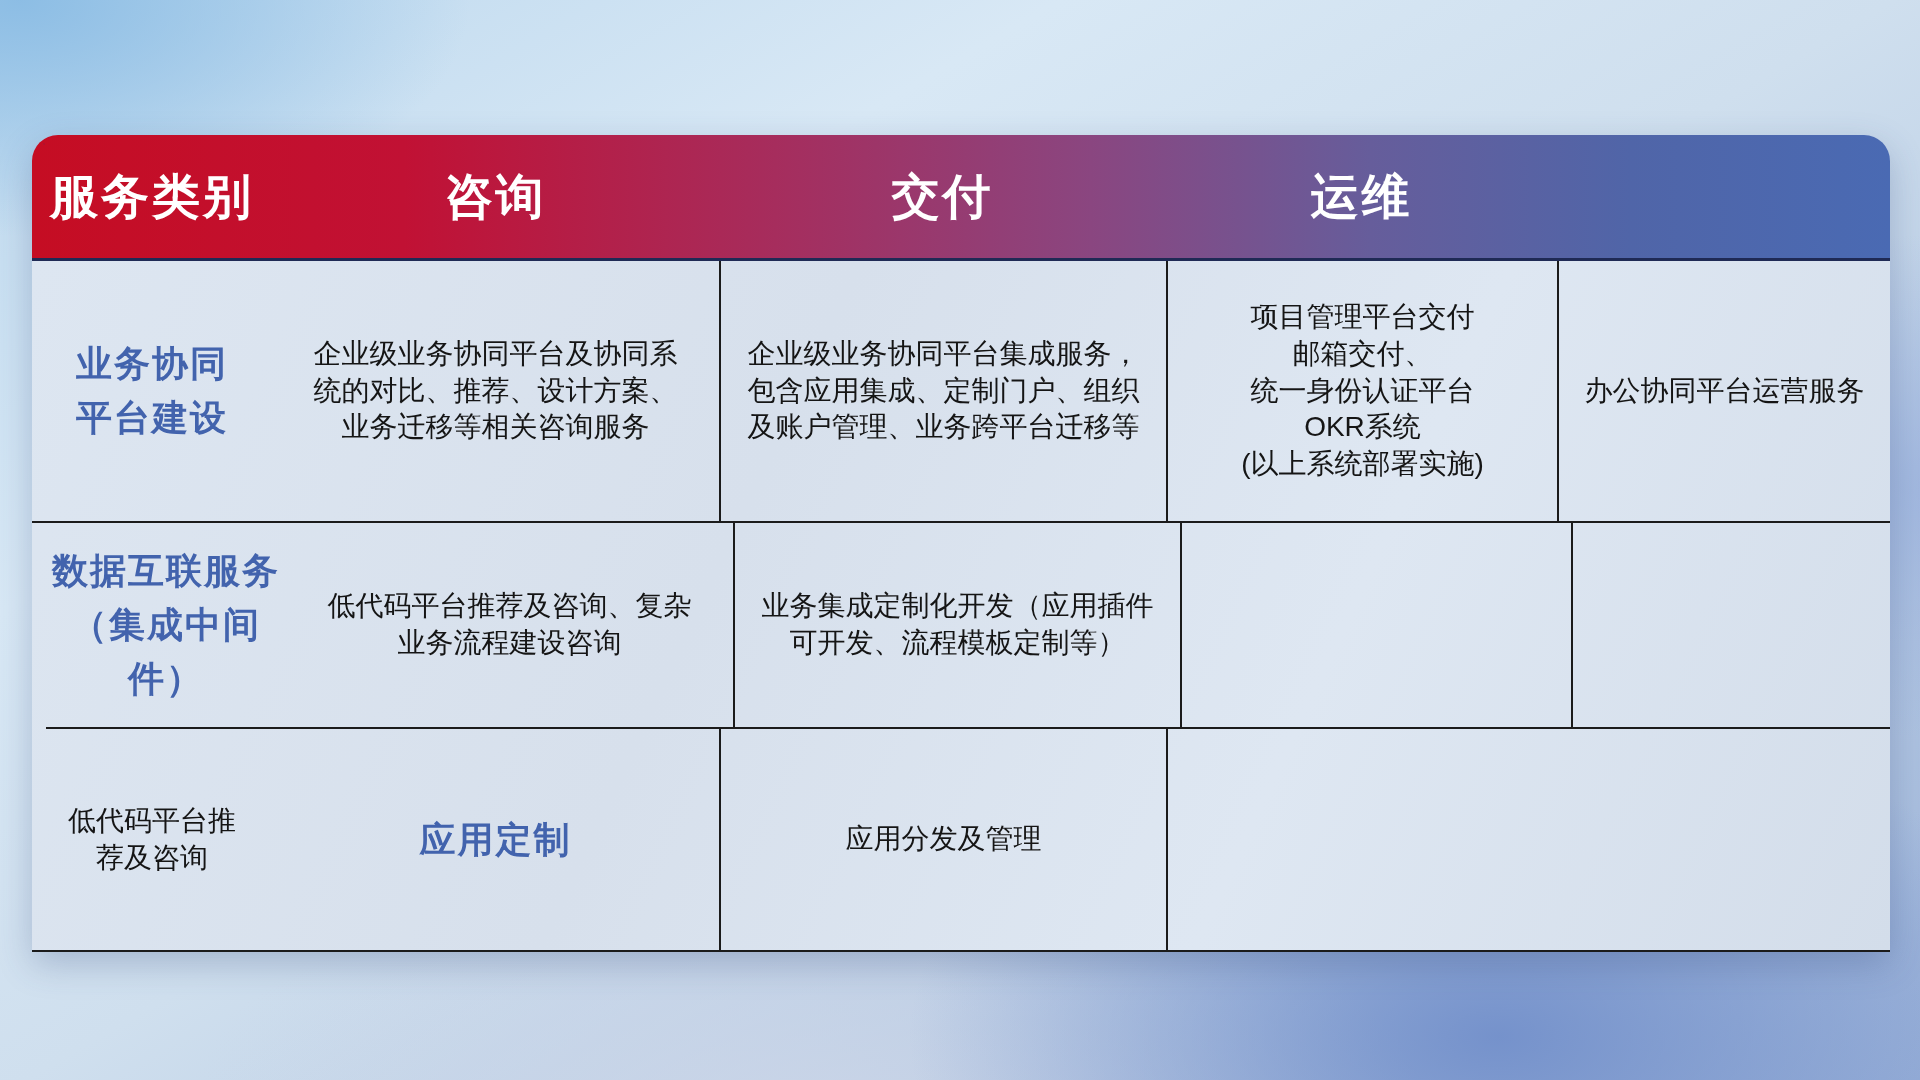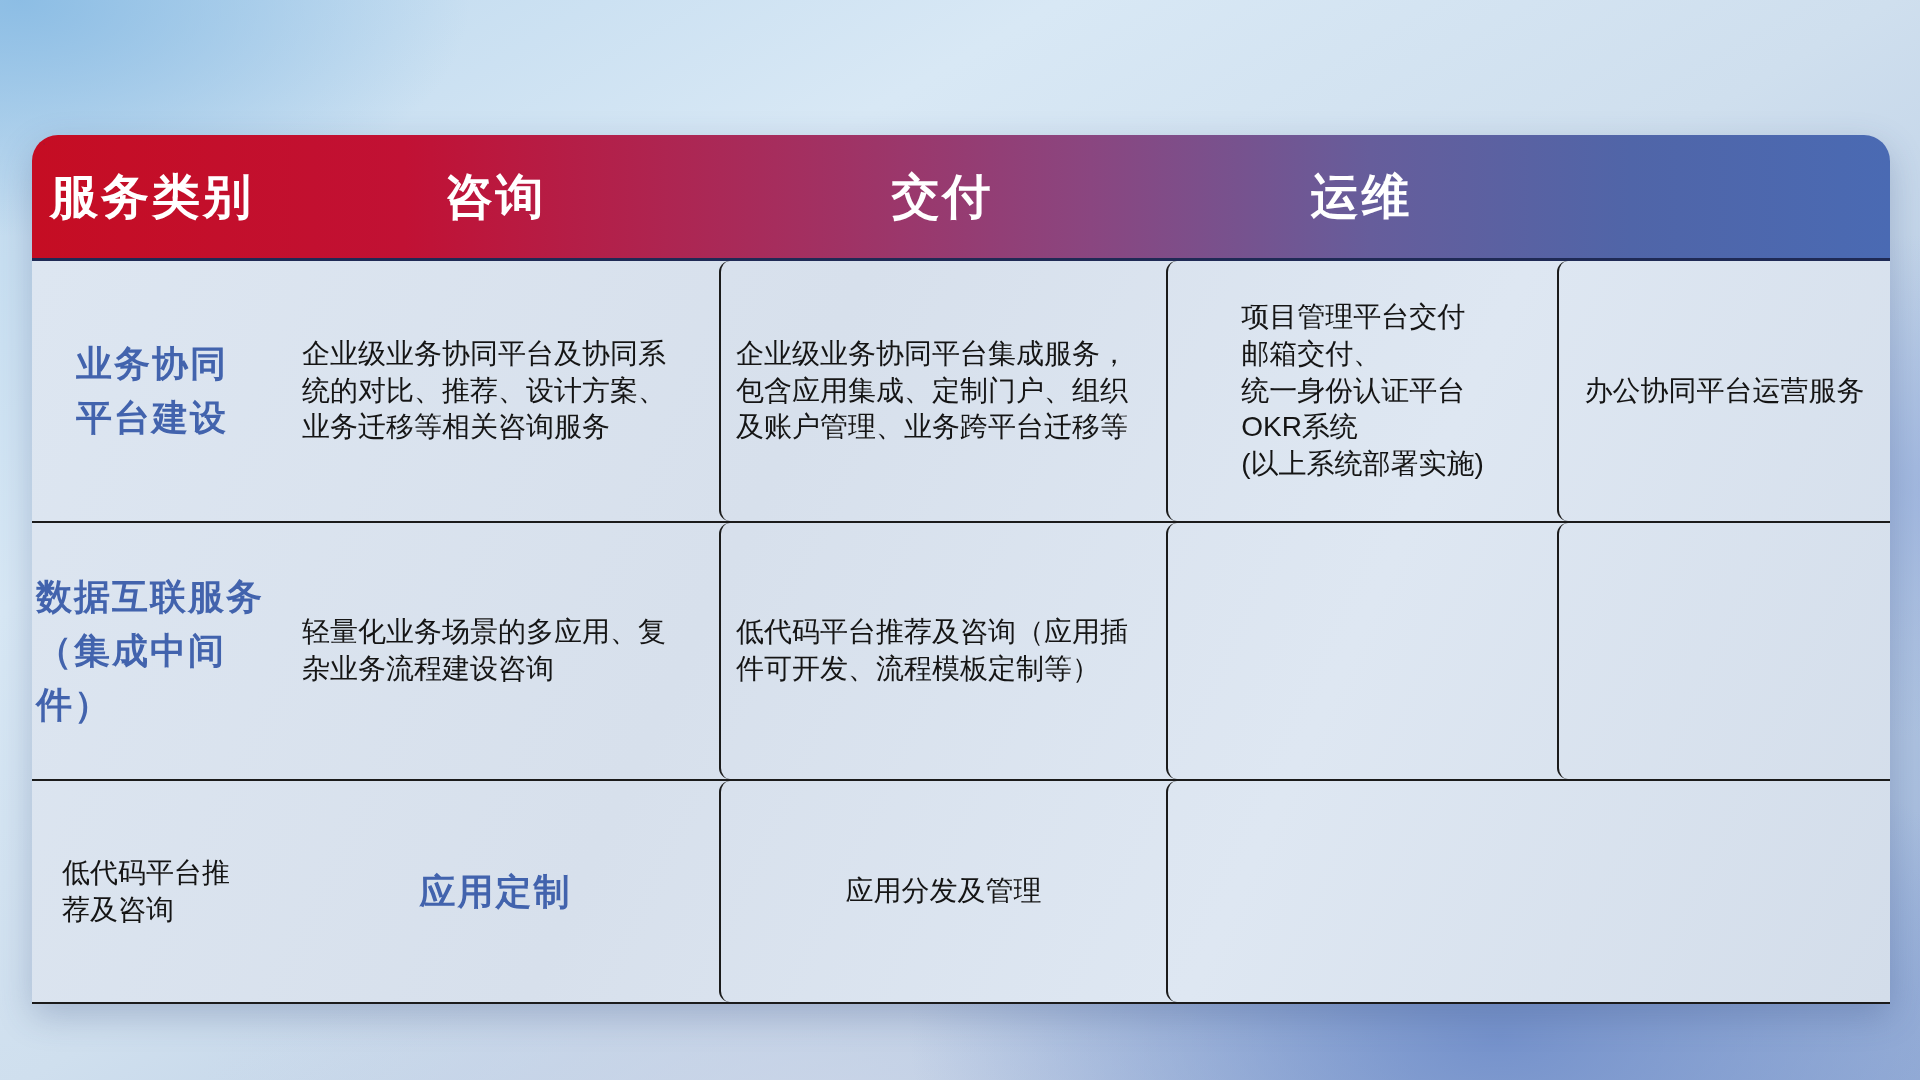--- a/index.html
+++ b/index.html
@@ -39,27 +39,27 @@
   .tbody {
     background:linear-gradient(115deg, #dde6f1 0%, #d7e0ec 38%, #dee7f2 68%, #d3ddea 100%);
   }
   .tr {
     display:grid;
     grid-template-columns:240px 447px 447px 391px 333px;
     border-bottom:2px solid #1b1b1b;
     box-sizing:border-box;
   }
   .tr.r1 { height:262px; }
-  .tr.r2 { height:258px; }
+  .tr.r2 { height:206px;margin-left:14px; }
   .tr.r3 { height:223px; }
   .td {
     display:flex; align-items:center; justify-content:center;
-    text-align:left; box-sizing:border-box;
+    text-align:center; box-sizing:border-box;
     font-size:28px; color:#151515; line-height:1.32;
-    white-space:pre-line; padding:8px 15px;border-radius:11px;
+    white-space:pre-line; padding:8px 15px;
   }
   .td.bl { border-left:2px solid #1b1b1b; }
   .td.cat {
     color:#4263ad; font-weight:bold; font-size:36px;
     letter-spacing:2px; line-height:1.5; padding:8px 4px;
   }
   .td.consult { padding:8px 30px; }
 </style>
 </head>
 <body>
@@ -85,22 +85,22 @@
 邮箱交付、
 统一身份认证平台
 OKR系统
 (以上系统部署实施)</div>
         <div class="td bl">办公协同平台运营服务</div>
       </div>
 
       <div class="tr r2">
         <div class="td cat">数据互联服务
 （集成中间件）</div>
-        <div class="td consult">轻量化业务场景的多应用、复杂业务流程建设咨询</div>
-        <div class="td bl">低代码平台推荐及咨询（应用插件可开发、流程模板定制等）</div>
+        <div class="td consult">低代码平台推荐及咨询、复杂业务流程建设咨询</div>
+        <div class="td bl">业务集成定制化开发（应用插件可开发、流程模板定制等）</div>
         <div class="td bl"></div>
         <div class="td bl"></div>
       </div>
 
       <div class="tr r3">
         <div class="td consult">低代码平台推荐及咨询</div>
         <div class="td cat">应用定制</div>
         <div class="td bl">应用分发及管理</div>
         <div class="td bl"></div>
       </div>

